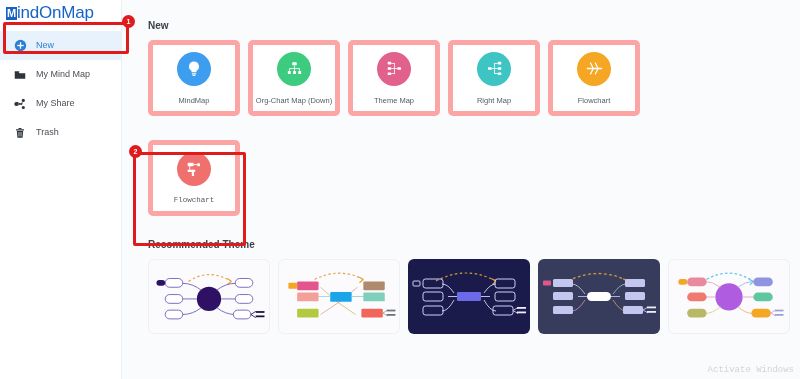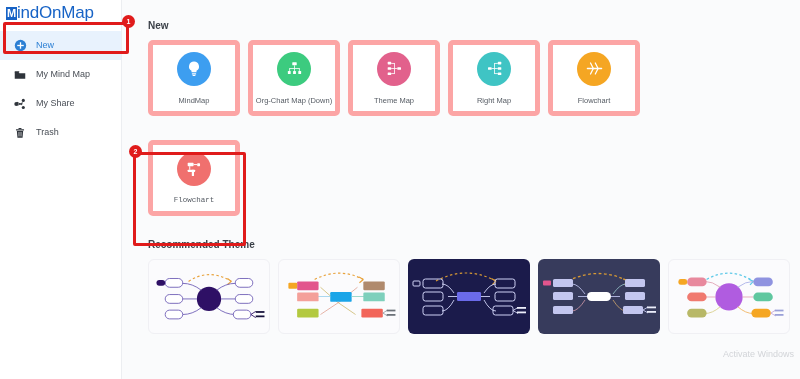--- a/index.html
+++ b/index.html
@@ -109,23 +109,24 @@
   .badge {
     position: absolute;
     width: 13px; height: 13px; border-radius: 50%;
     background: #e01b1b; color: #fff;
     font-size: 7px; font-weight: bold;
     display: flex; align-items: center; justify-content: center;
     z-index: 41;
   }
 
   .watermark {
-    position: absolute; right: 6px; bottom: 20px;
+    position: absolute; right: 6px; bottom: 4px;
     font-size: 9px; color: #d2d4d8;
     z-index: 30;
+    font-family: Liberation Mono, monospace;
   }
 </style>
 </head>
 <body>
 
 <div class="app">
 
   <aside class="sidebar">
 
     <div class="logo">

